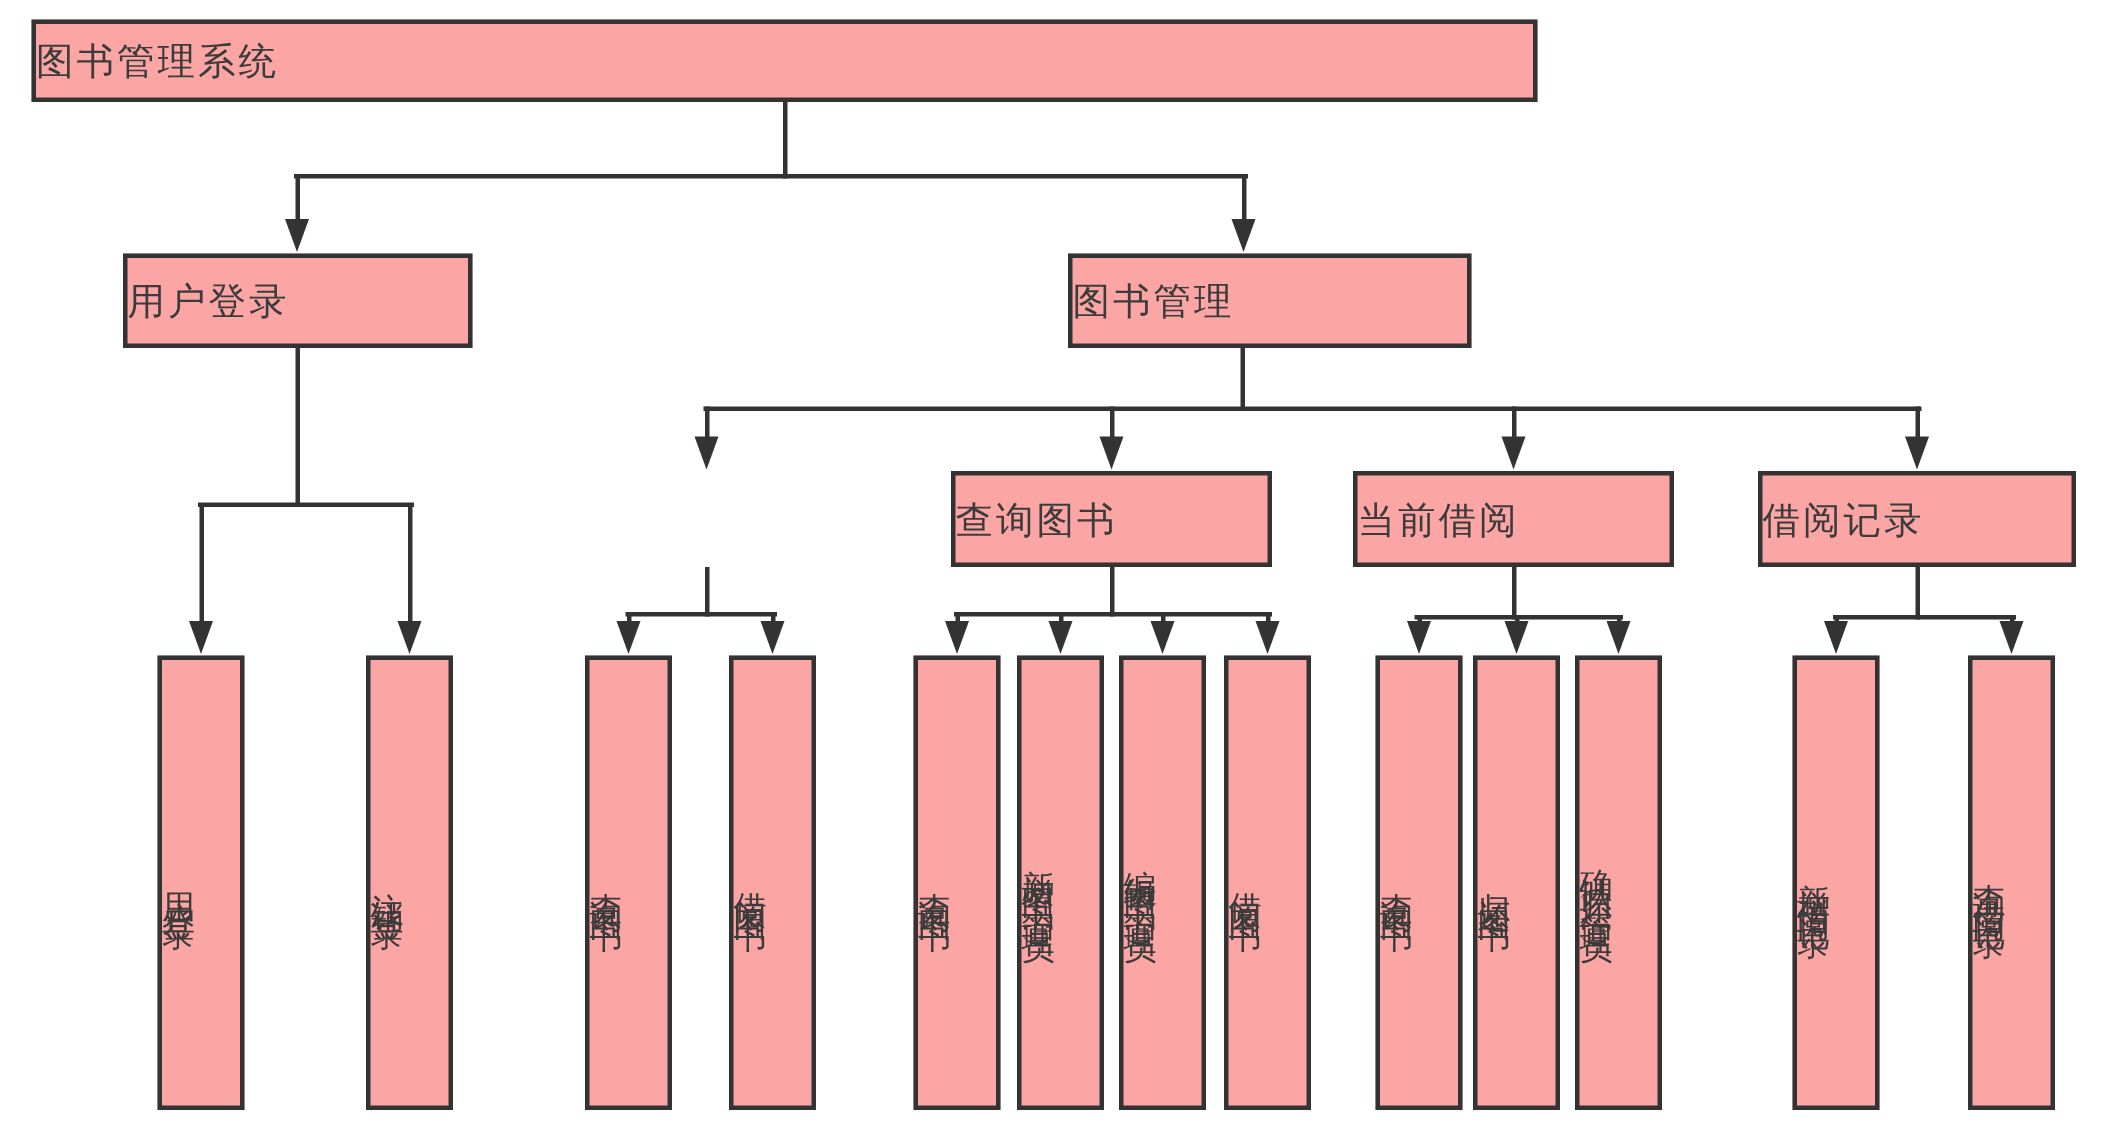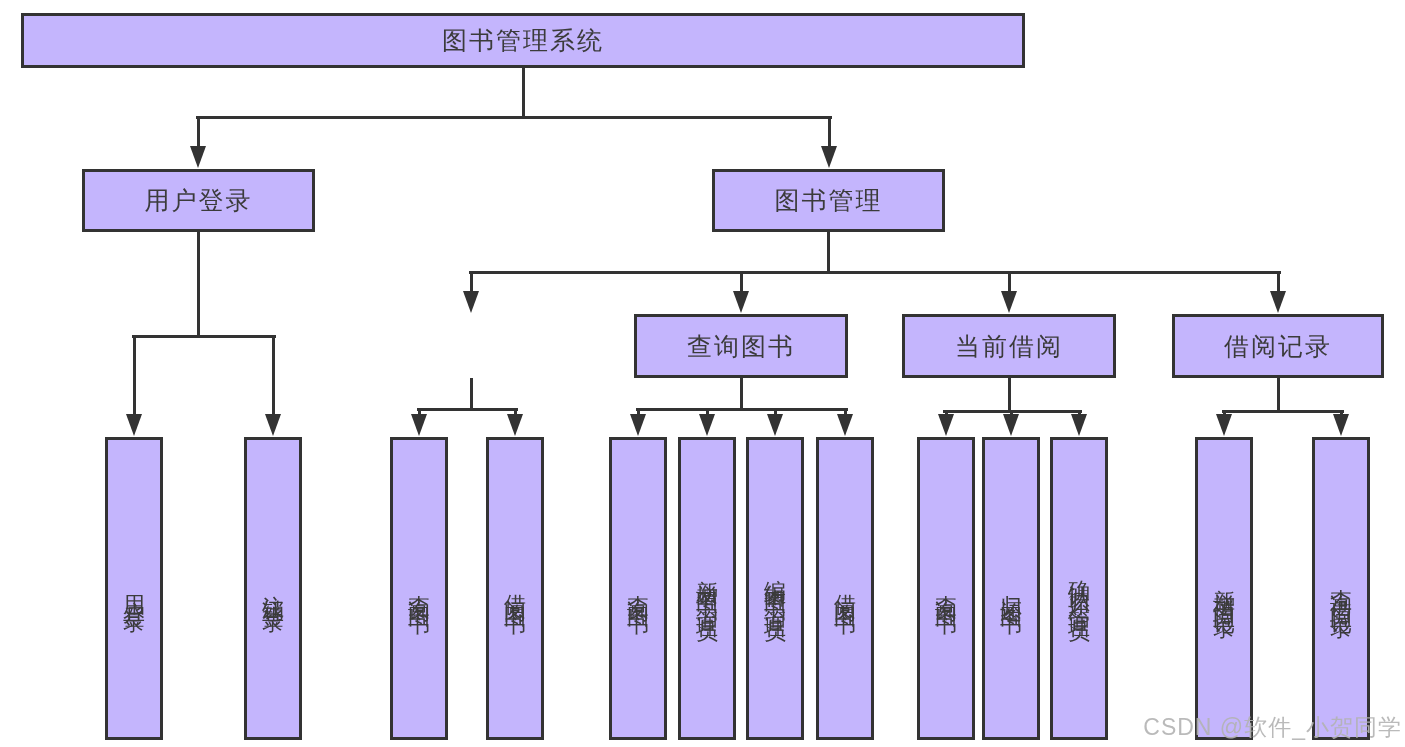--- a/index.html
+++ b/index.html
@@ -2,22 +2,22 @@
 <html><head>
 <meta charset="utf-8">
 <style>
   html,body{margin:0;padding:0;background:#ffffff;}
   #stage{
     position:relative;width:1405px;height:747px;background:var(--bg,#fff);
     font-family:"Liberation Sans","DejaVu Sans",sans-serif;overflow:hidden;
     color:var(--text,#3b3b3b);
   }
   .node{
-    position:absolute;box-sizing:border-box;background:#c4b5fd;
-    border:3px solid var(--line,#333);display:flex;align-items:center;justify-content:center;
+    position:absolute;box-sizing:border-box;background:#fca5a5;
+    border:3px solid var(--line,#333);display:flex;align-items:center;
     font-size:25px;letter-spacing:2px;z-index:2;white-space:nowrap;
   }
   .vnode{font-size:22px;}
   .vnode .vtxt{
     writing-mode:vertical-rl;text-orientation:mixed;
     letter-spacing:6px;line-height:1;
   }
   .vline,.hline{position:absolute;background:var(--line,#333);z-index:1;}
   .tri{
     position:absolute;width:0;height:0;z-index:1;
@@ -34,21 +34,21 @@
 
 <div id="stage" style="--line: #333333; --text: #3b3b3b; --bg: #ffffff; --wm: #b3b3b3;">
 
   <div class="node" style="left:21px;top:13px;width:1004px;height:55px">
     <span>图书管理系统</span>
   </div>
 
   <div class="node" style="left:82px;top:169px;width:233px;height:63px">
     <span>用户登录</span>
   </div>
-  <div class="node" style="left:712px;top:169px;width:233px;height:63px">
+  <div class="node" style="left:712px;top:169px;width:269px;height:63px">
     <span>图书管理</span>
   </div>
 
   <div class="node" style="left:634px;top:314px;width:214px;height:64px">
     <span>查询图书</span>
   </div>
   <div class="node" style="left:1172px;top:314px;width:212px;height:64px">
     <span>借阅记录</span>
   </div>
   <div class="node" style="left:902px;top:314px;width:214px;height:64px">
@@ -147,14 +147,13 @@
       <div class="vline" style="left: 1009.5px; top: 410px; width: 3px; height: 8px;"></div>
       <div class="tri" style="left: 1003px; top: 414px;"></div>
       <div class="vline" style="left: 1077.5px; top: 410px; width: 3px; height: 8px;"></div>
       <div class="tri" style="left: 1071px; top: 414px;"></div>
       <div class="vline" style="left: 1222.5px; top: 410px; width: 3px; height: 8px;"></div>
       <div class="tri" style="left: 1216px; top: 414px;"></div>
       <div class="vline" style="left: 1339.5px; top: 410px; width: 3px; height: 8px;"></div>
       <div class="tri" style="left: 1333px; top: 414px;"></div>
     </div>
 
-  <div class="watermark">CSDN @软件_小贺同学</div>
 </div>
 
 </body></html>

